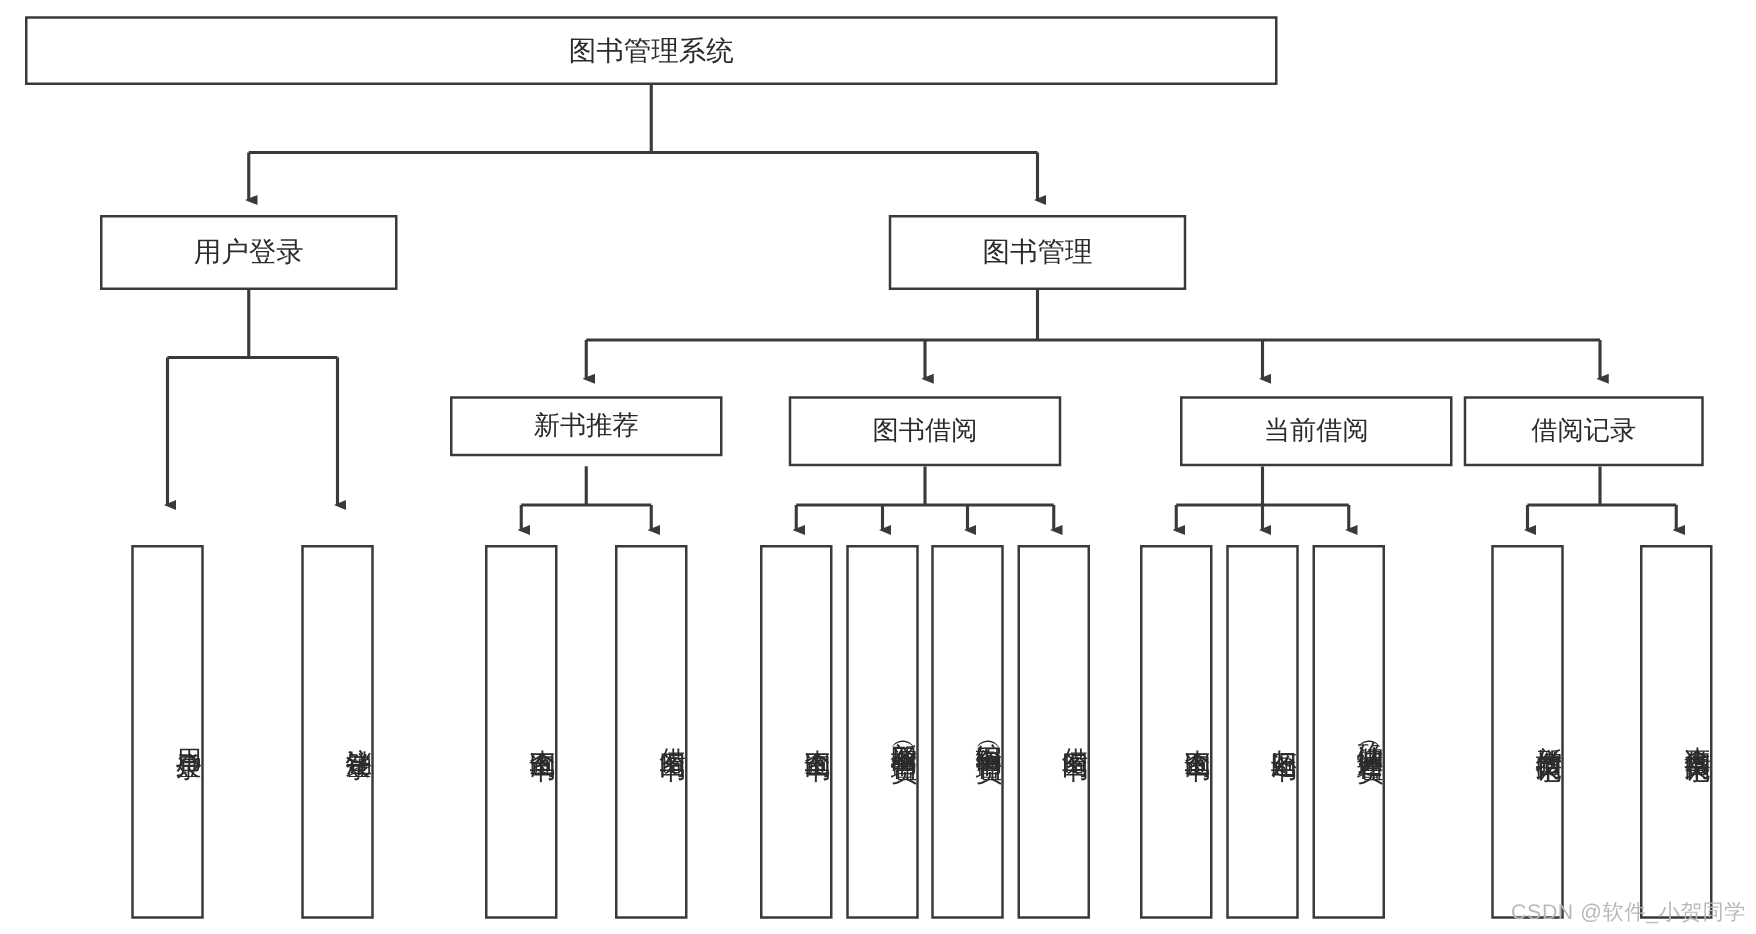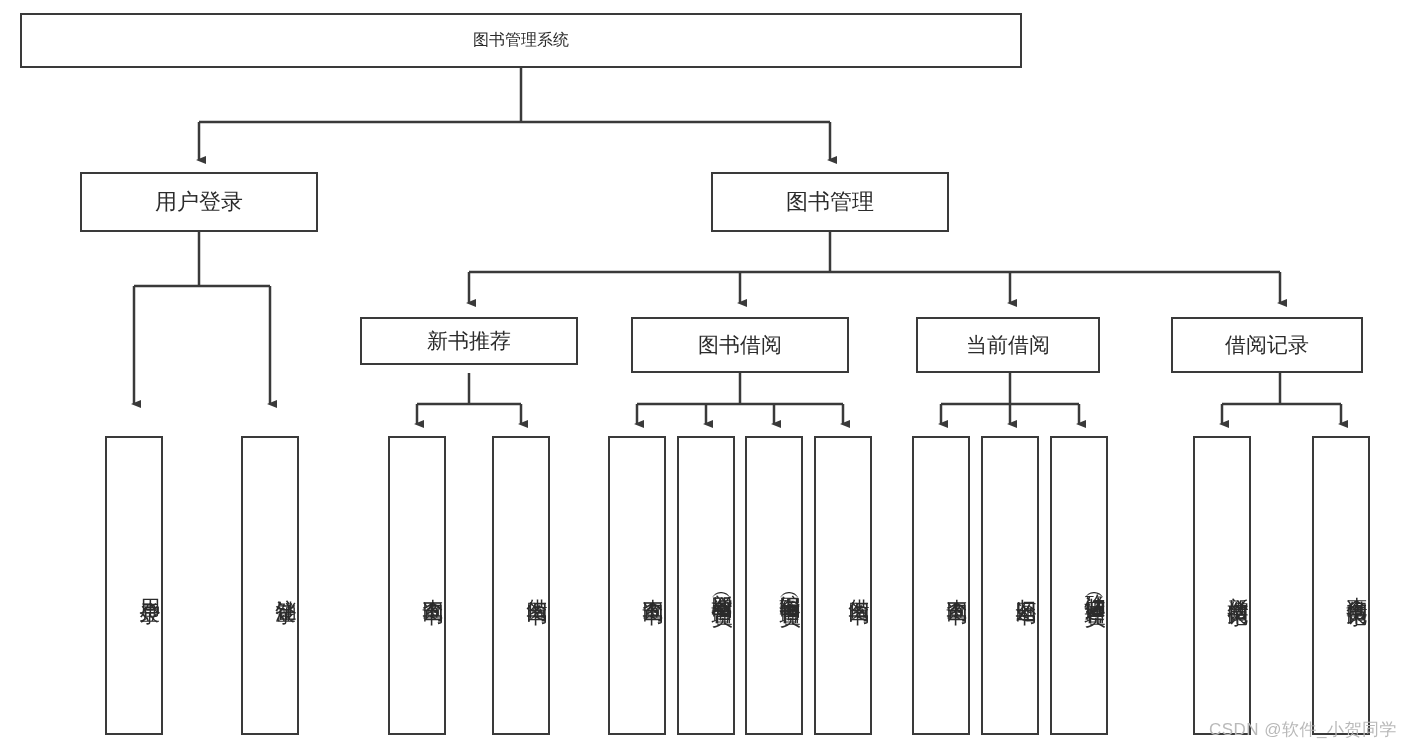--- a/index.html
+++ b/index.html
@@ -32,21 +32,21 @@
     background: #ffffff;
     border: 2.5px solid #3a3a3a;
     display: flex;
     align-items: center;
     justify-content: center;
     text-align: center;
     color: #2b2b2b;
     line-height: 1.05;
   }
   .node.root {
-    font-size: 16px;
+    font-size: 22px;
   }
   .node.lvl2 {
     font-size: 22px;
   }
   .node.lvl3 {
     font-size: 21px;
   }
   .node.leaf {
     font-size: 21px;
     writing-mode: vertical-rl;
@@ -141,21 +141,21 @@
   <div class="node lvl2" style="left:711px; top:172px; width:238px; height:60px;">
     <span>图书管理</span>
   </div>
 
   <div class="node lvl3" style="left:360px; top:317px; width:218px; height:48px;">
     <span>新书推荐</span>
   </div>
   <div class="node lvl3" style="left:631px; top:317px; width:218px; height:56px;">
     <span>图书借阅</span>
   </div>
-  <div class="node lvl3" style="left:916px; top:317px; width:184px; height:56px;">
+  <div class="node lvl3" style="left:944px; top:317px; width:218px; height:56px;">
     <span>当前借阅</span>
   </div>
   <div class="node lvl3" style="left:1171px; top:317px; width:192px; height:56px;">
     <span>借阅记录</span>
   </div>
 
   <div class="node leaf" style="left:105px; top:436px; width:58px; height:299px;">
     <span class="leaf-text">用户登录</span>
   </div>
   <div class="node leaf" style="left:241px; top:436px; width:58px; height:299px;">

